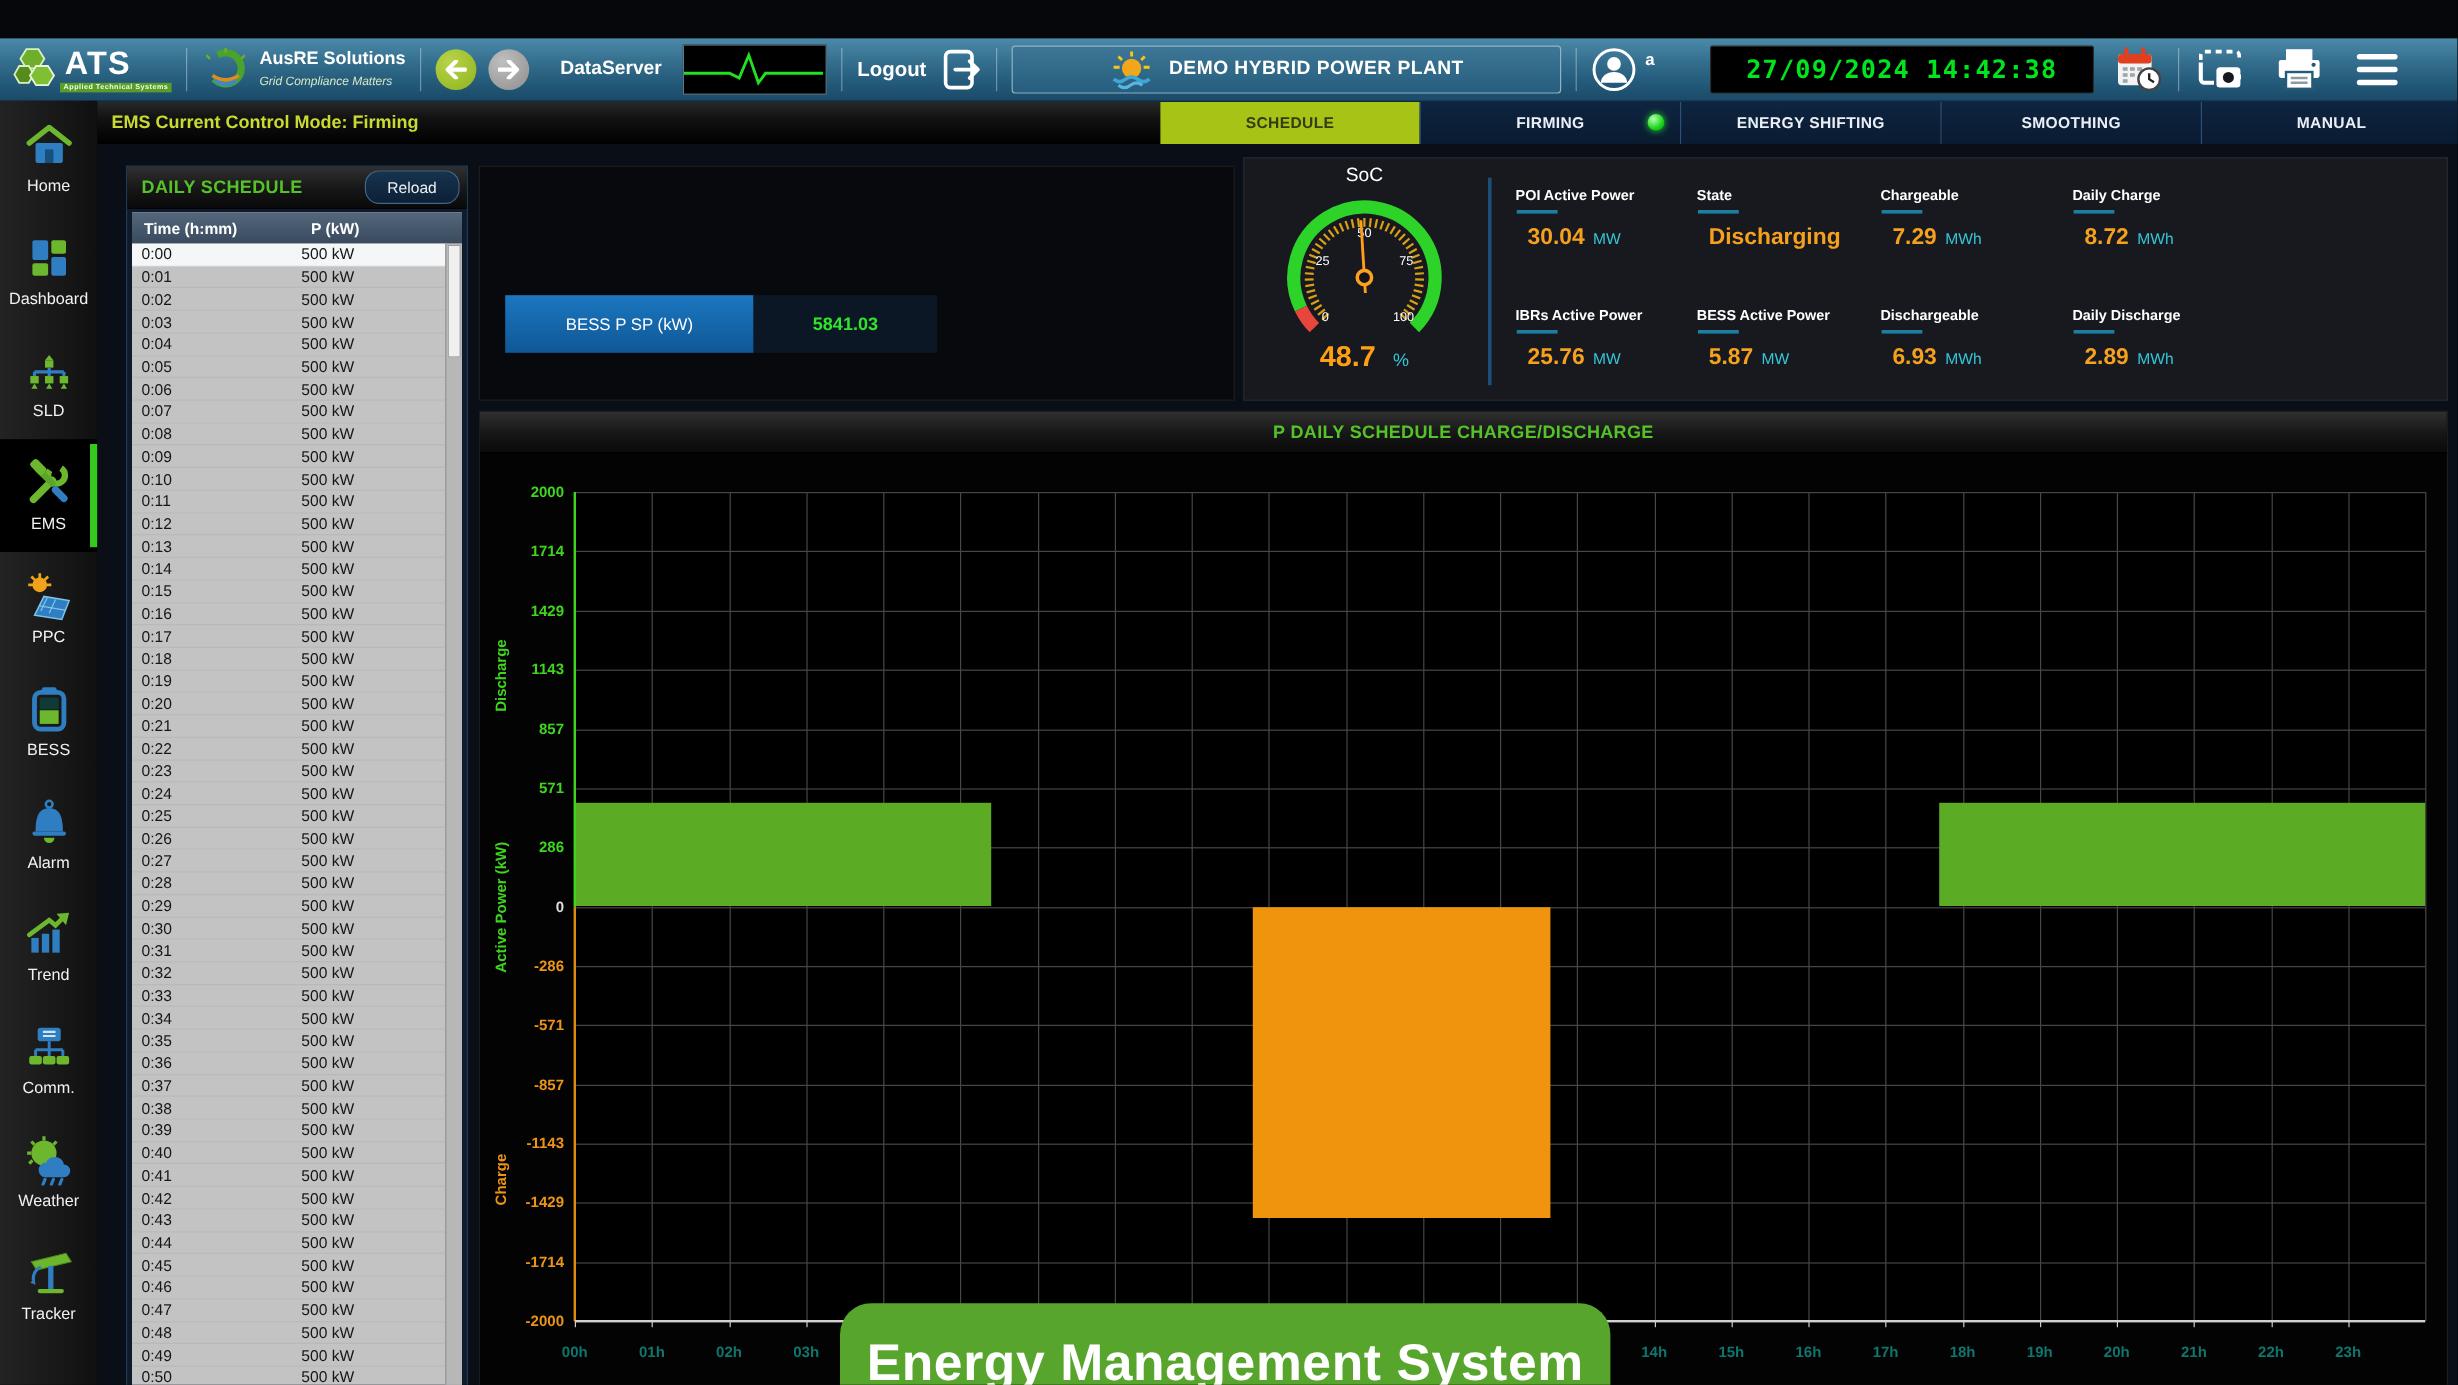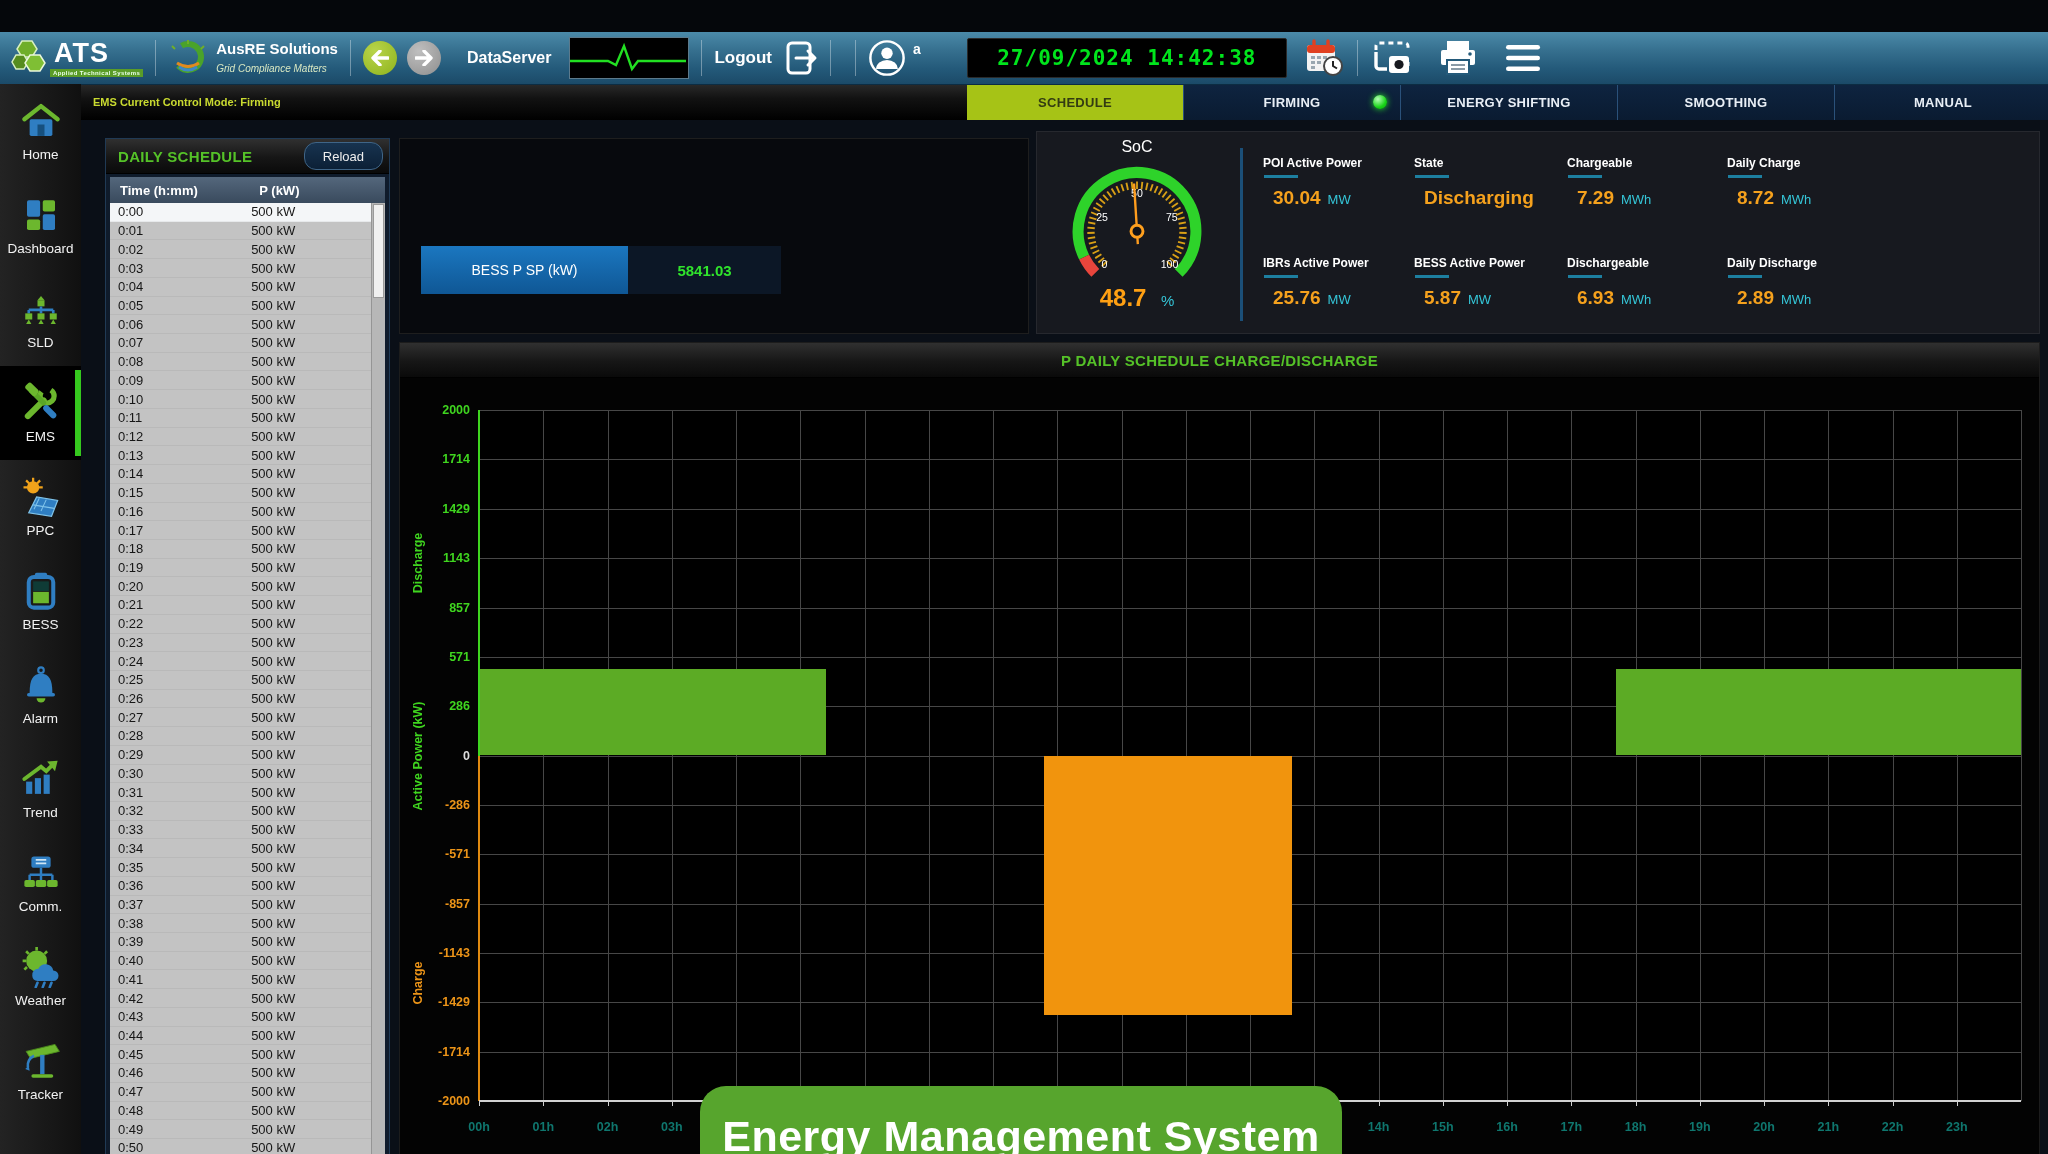--- a/index.html
+++ b/index.html
@@ -30,21 +30,21 @@
   .user-wrap{display:flex;align-items:flex-start;gap:7px;flex:none;}
   .user-name{color:#fff;font-weight:bold;font-size:14px;margin-top:2px;}
   .clock{width:318px;height:38px;background:#000;border:1px solid #2a2a2a;border-radius:2px;margin-left:46px;
     display:flex;align-items:center;justify-content:center;color:#00e51c;font-weight:bold;font-size:21px;
     font-family:"DejaVu Sans Mono",monospace;letter-spacing:1px;flex:none;}
   .tb-icon{flex:none;display:flex;cursor:pointer;}
 
   
   #modebar{position:absolute;left:81px;top:52px;width:1967px;height:36px;
     background:linear-gradient(180deg,#2a2a2a 0%,#121212 40%,#000 100%);display:flex;align-items:stretch;z-index:4;}
-  .mode-text{flex:1;display:flex;align-items:center;padding-left:12px;color:#c9da30;font-weight:bold;font-size:11px;}
+  .mode-text{flex:1;display:flex;align-items:center;padding-left:12px;color:#c9da30;font-weight:bold;font-size:15px;}
   #tabs{display:flex;width:1081px;flex:none;}
   .tab{width:216px;flex:none;display:flex;align-items:center;justify-content:center;position:relative;
     background:linear-gradient(180deg,#0e2440,#0a1b31);border-left:1px solid #2a517a;
     color:#e9eff6;font-weight:bold;font-size:13px;letter-spacing:.3px;cursor:pointer;}
   .tab.active{background:#a6c316;color:#333c12;border-left:none;}
   .led{position:absolute;right:13px;top:50%;transform:translateY(-50%);width:14px;height:14px;border-radius:50%;
     background:radial-gradient(circle at 35% 30%,#b6ffb6,#17d417 60%,#0a9e0a);box-shadow:0 0 6px #29e329;}
 
   
   #sidebar{position:absolute;left:0;top:52px;width:81px;height:1102px;
@@ -185,20 +185,33 @@
     </div>
     <div class="vdiv"></div>
     <span class="logout">Logout</span>
     <span class="exit-ic">
       <svg width="34" height="36" viewBox="0 0 34 36">
           <rect x="4" y="3" width="22" height="30" rx="4" fill="none" stroke="#fff" stroke-width="3"></rect>
           <path d="M12 18 h18 M24 11 l7 7 l-7 7" stroke="#fff" stroke-width="3" fill="none" stroke-linecap="round" stroke-linejoin="round"></path>
         </svg>
     </span>
     <div class="vdiv"></div>
+    <div class="plant-box">
+      <span style="display:flex;">
+        <svg width="38" height="34" viewBox="0 0 38 34">
+          <g stroke="#f5c818" stroke-width="2.4">
+              <path d="M19 2 v4 M8 6 l3 3 M30 6 l-3 3 M4 15 h5 M29 15 h5"></path>
+            </g>
+          <circle cx="19" cy="16" r="8" fill="#f2a71b"></circle>
+          <path d="M4 25 q5 4 10 0 t10 0 t10 0" stroke="#3fa7d6" stroke-width="3" fill="none"></path>
+          <path d="M8 30 q5 4 10 0 t10 0" stroke="#57b7e0" stroke-width="2.6" fill="none"></path>
+        </svg>
+      </span>
+      <span class="plant-name">DEMO HYBRID POWER PLANT</span>
+    </div>
     <div class="vdiv"></div>
     <div class="user-wrap">
       <span style="display:flex;">
         <svg width="38" height="38" viewBox="0 0 40 40">
             <circle cx="20" cy="20" r="17.5" fill="none" stroke="#fff" stroke-width="2.6"></circle>
             <circle cx="20" cy="15" r="6" fill="#fff"></circle>
             <path d="M8.5 31.5 a11.5 9.5 0 0 1 23 0 Z" fill="#fff"></path>
           </svg>
       </span>
       <span class="user-name">a</span>

